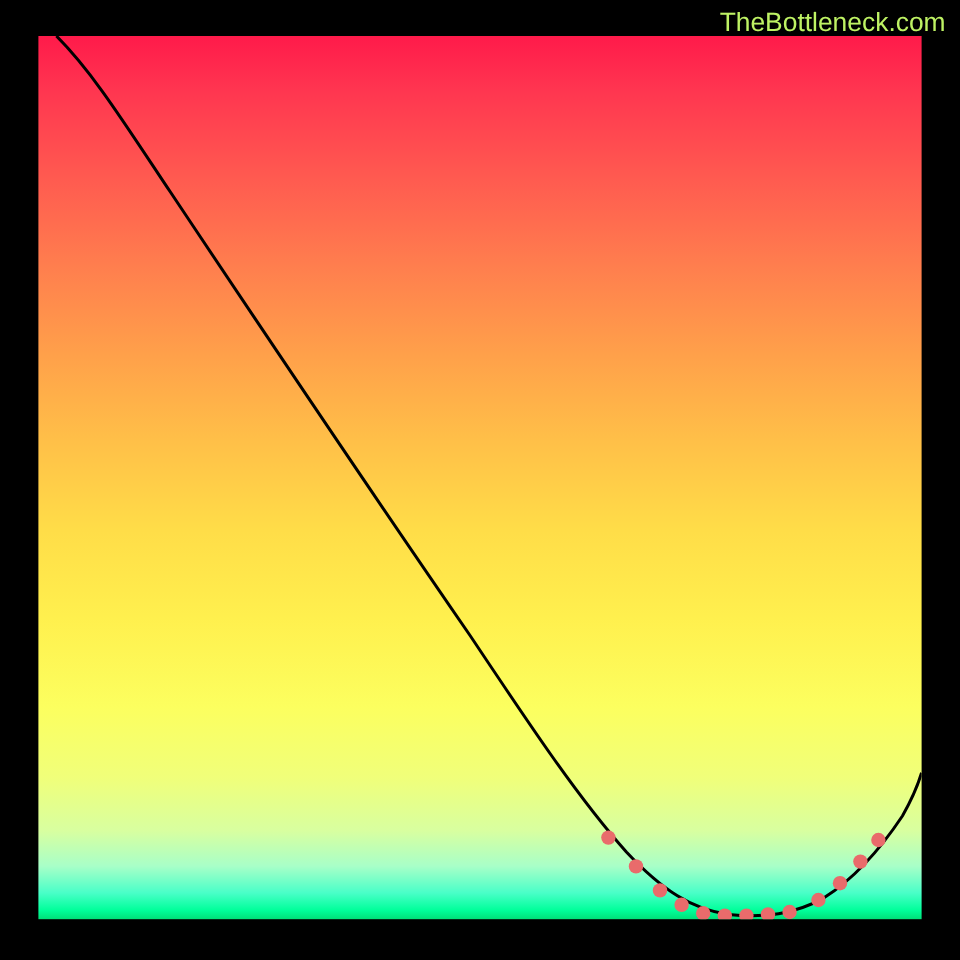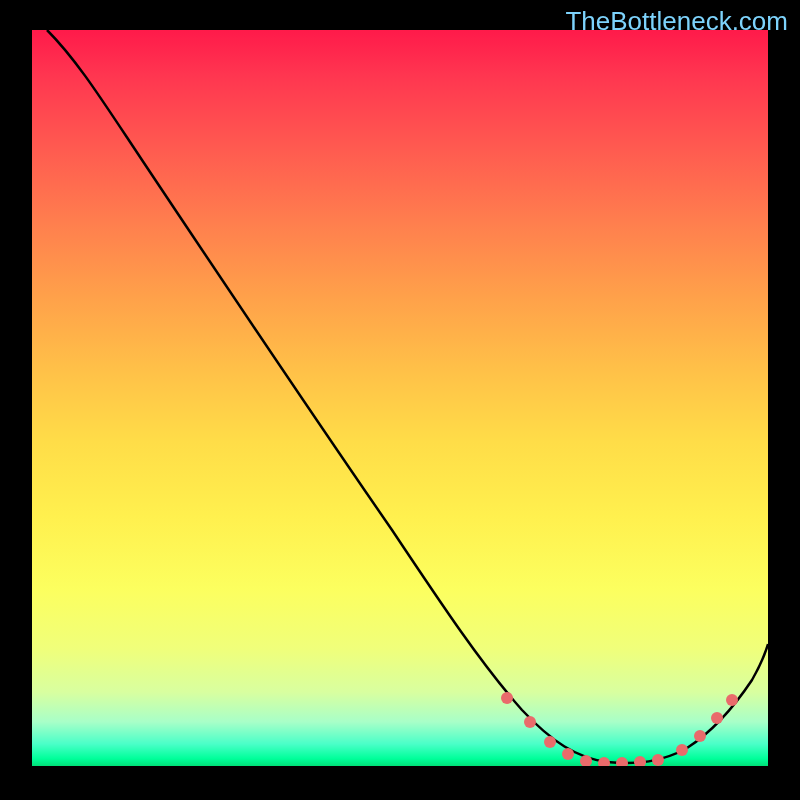--- a/index.html
+++ b/index.html
@@ -8,22 +8,22 @@
     width: 800px;
     height: 800px;
     background: #000;
     font-family: Arial, sans-serif;
     position: relative;
   }
   .watermark {
     position: absolute;
     top: 6px;
     right: 12px;
-    color: #7dd3fc;
-    font-size: 26px;
+    color: #bef264;
+    font-size: 22px;
     font-weight: 500;
     z-index: 10;
   }
   .plot-area {
     position: absolute;
     left: 32px;
     top: 30px;
     width: 736px;
     height: 736px;
     background: linear-gradient(to bottom,

